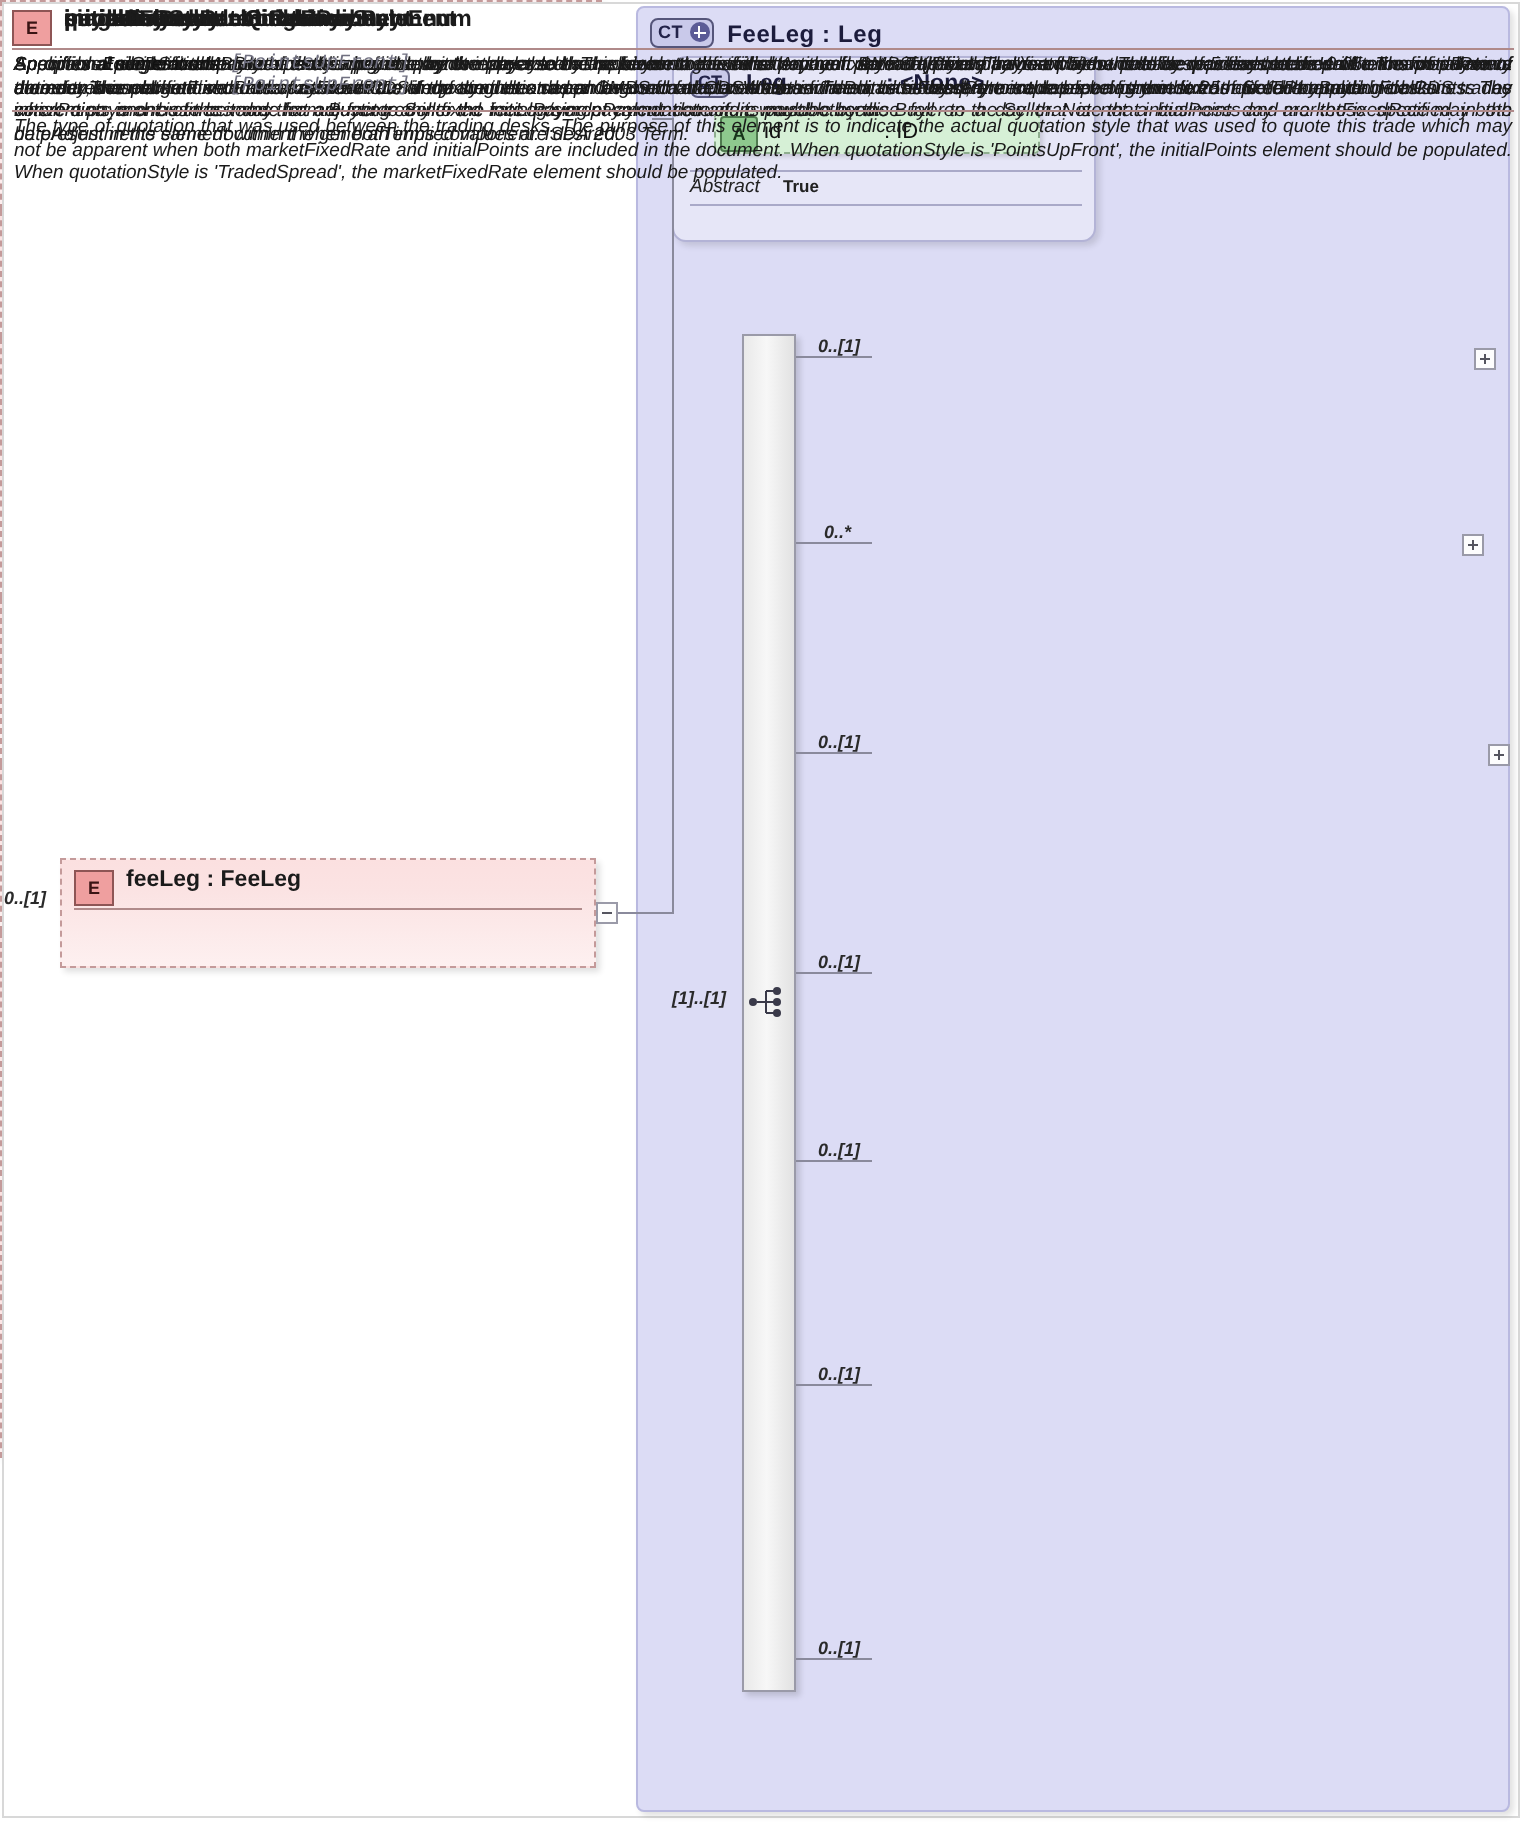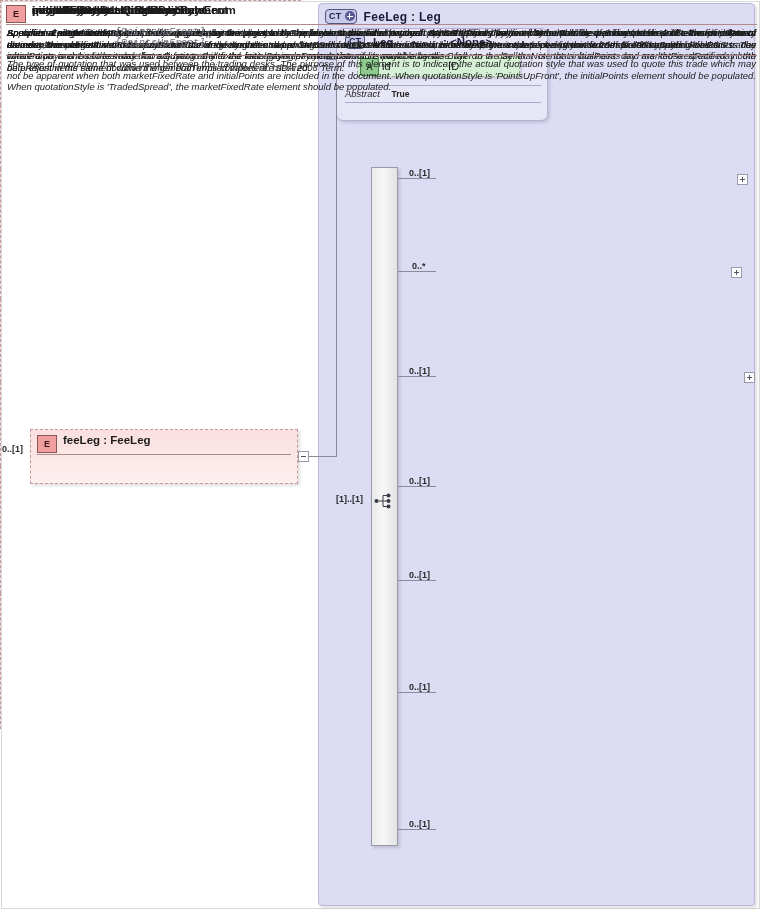--- a/index.html
+++ b/index.html
@@ -127,21 +127,21 @@
     text-align:justify;
   }
   .e-enum{
     position:absolute;left:7px;top:27px;right:7px;
     font-size:9px;color:#333;line-height:11px;
   }
   .e-enum .elab{font-style:italic;display:inline-block;width:64px;vertical-align:top;color:#111;font-size:9.5px;margin-left:44px;}
   .e-enum .evals{display:inline-block;vertical-align:top;font-family:"Liberation Mono", monospace;font-size:10px;color:#707080;font-style:italic;}
 
   .card{
-    position:absolute;font-size:9px;font-weight:bold;
+    position:absolute;font-size:9px;font-style:italic;font-weight:bold;
     color:#2a2a2a;white-space:nowrap;
   }
 
   
   .seq-bar{
     position:absolute;left:371px;top:167px;width:27px;height:679px;
     background:linear-gradient(90deg,#e9e9e9 0%,#f7f7f7 45%,#e2e2e2 100%);
     border:1px solid #9a9aa8;
     box-shadow:2px 2px 3px rgba(0,0,0,.15);
     box-sizing:border-box;

